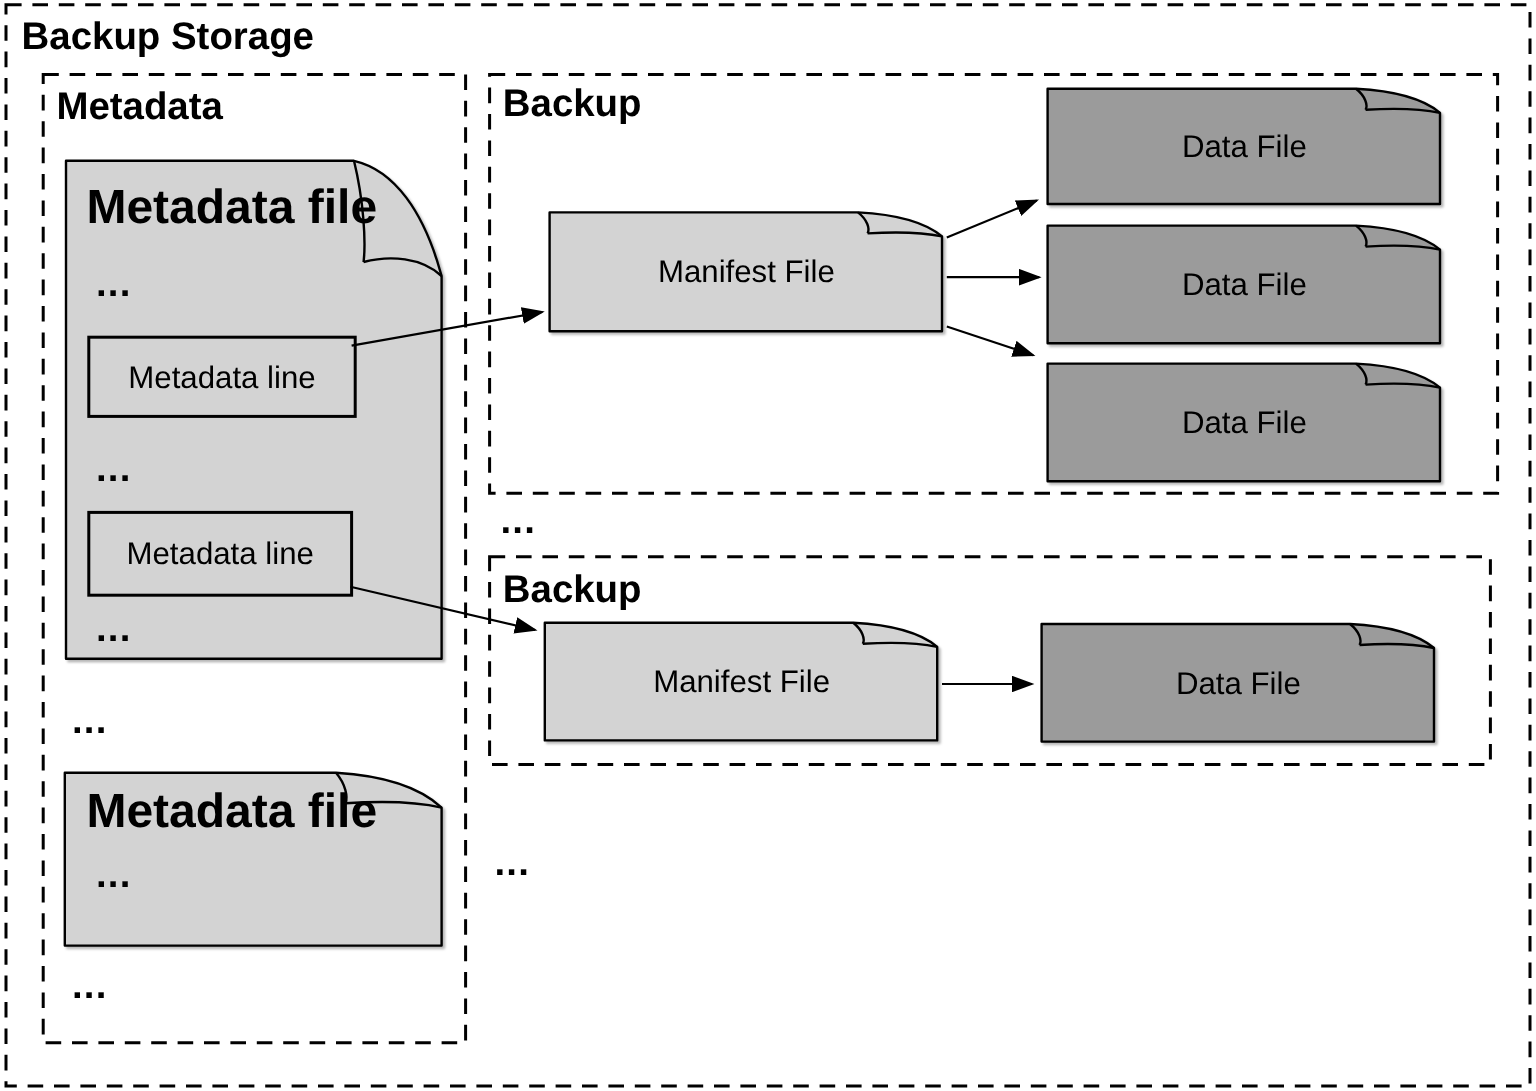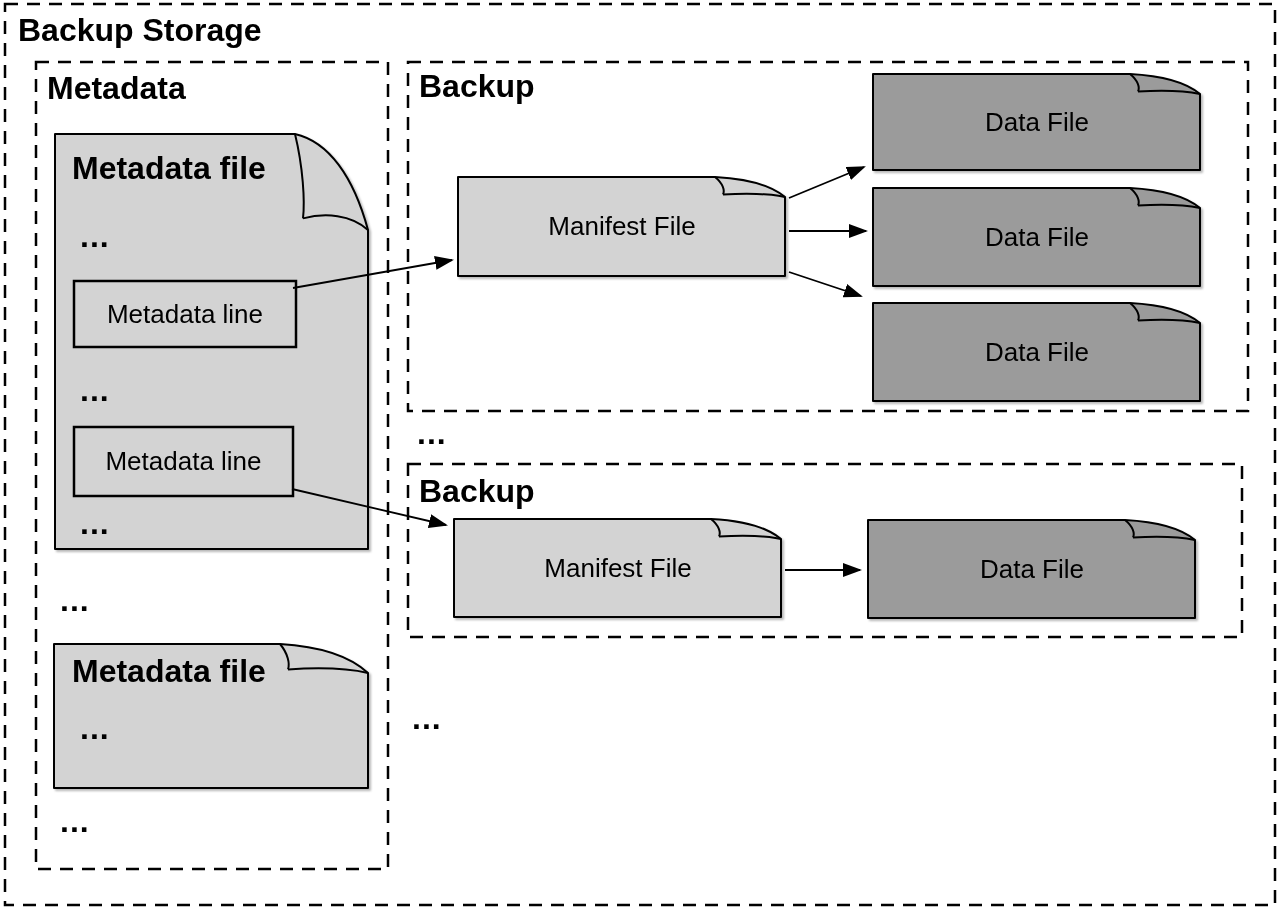--- a/index.html
+++ b/index.html
@@ -11,21 +11,21 @@
     overflow:hidden;
   }
   svg.layer{position:absolute;left:0;top:0;width:1280px;height:909px;}
   .label{
     position:absolute;
     color:#000;
     white-space:nowrap;
     line-height:1.1;
   }
   .heading{font-size:32px;font-weight:bold;}
-  .doc-title{font-size:32px;font-weight:bold;}
+  .doc-title{font-size:40px;font-weight:bold;}
   .ellipsis{font-size:32px;font-weight:bold;letter-spacing:1px;}
   .node-label{
     position:absolute;
     display:flex;align-items:center;justify-content:center;
     font-size:26px;color:#000;
     pointer-events:none;
   }
   .doc-shadow{filter:drop-shadow(2px 2px 1px rgba(0,0,0,0.28));}
 </style>
 </head>

